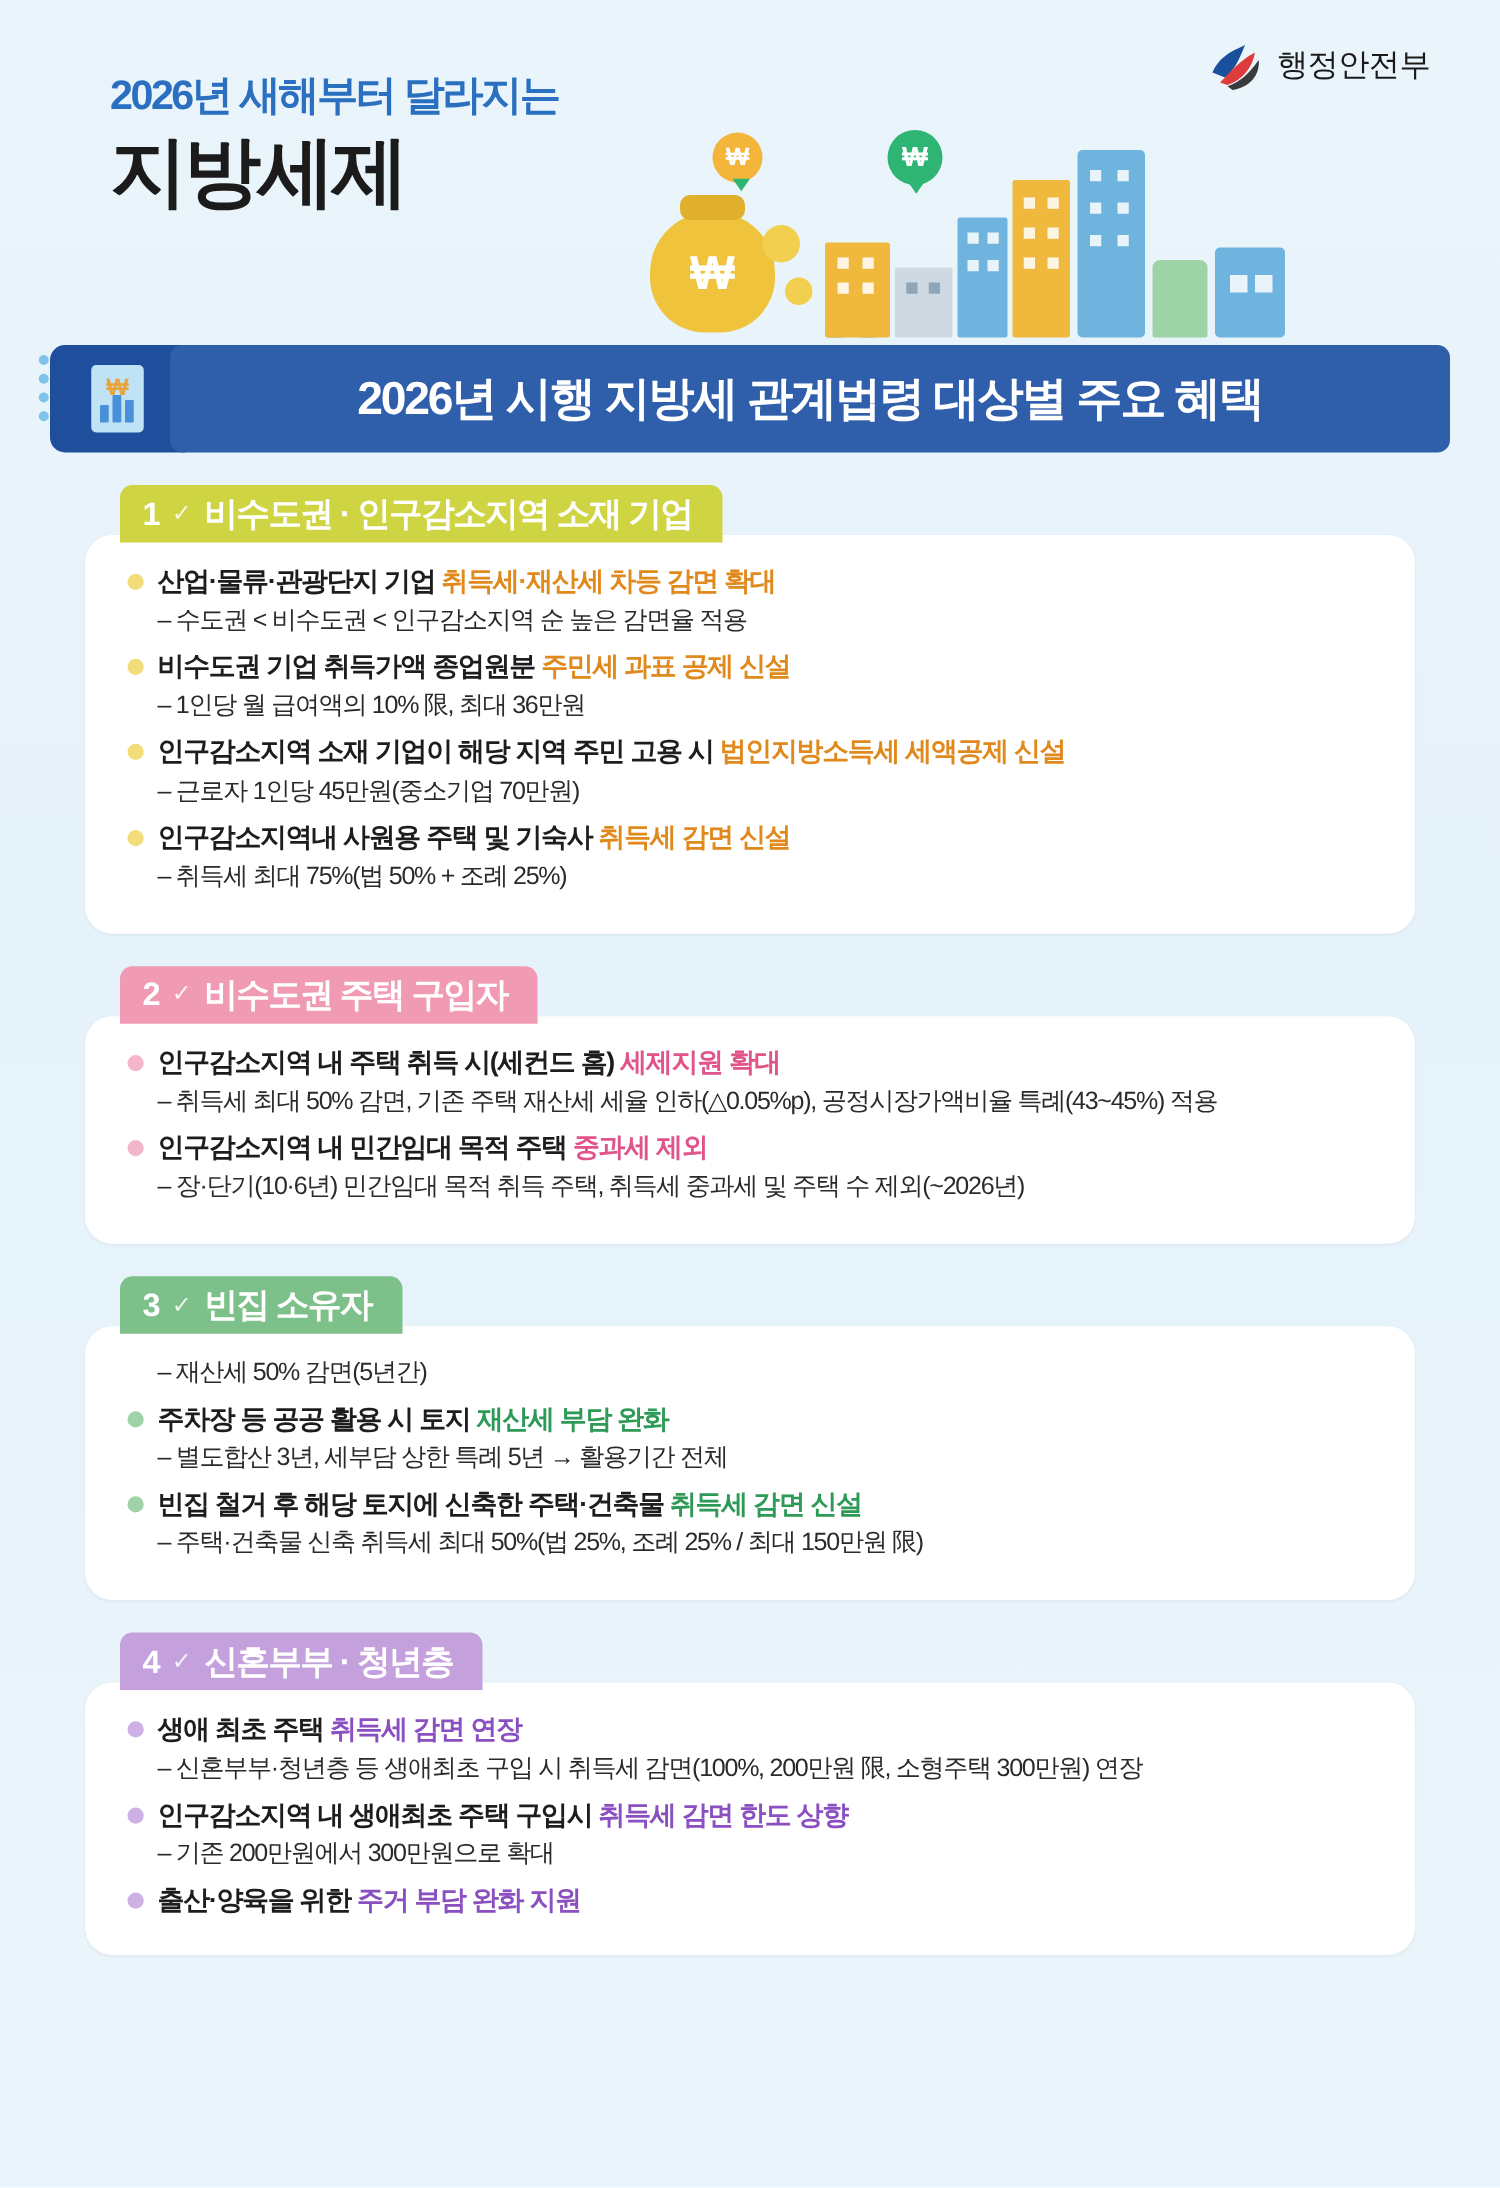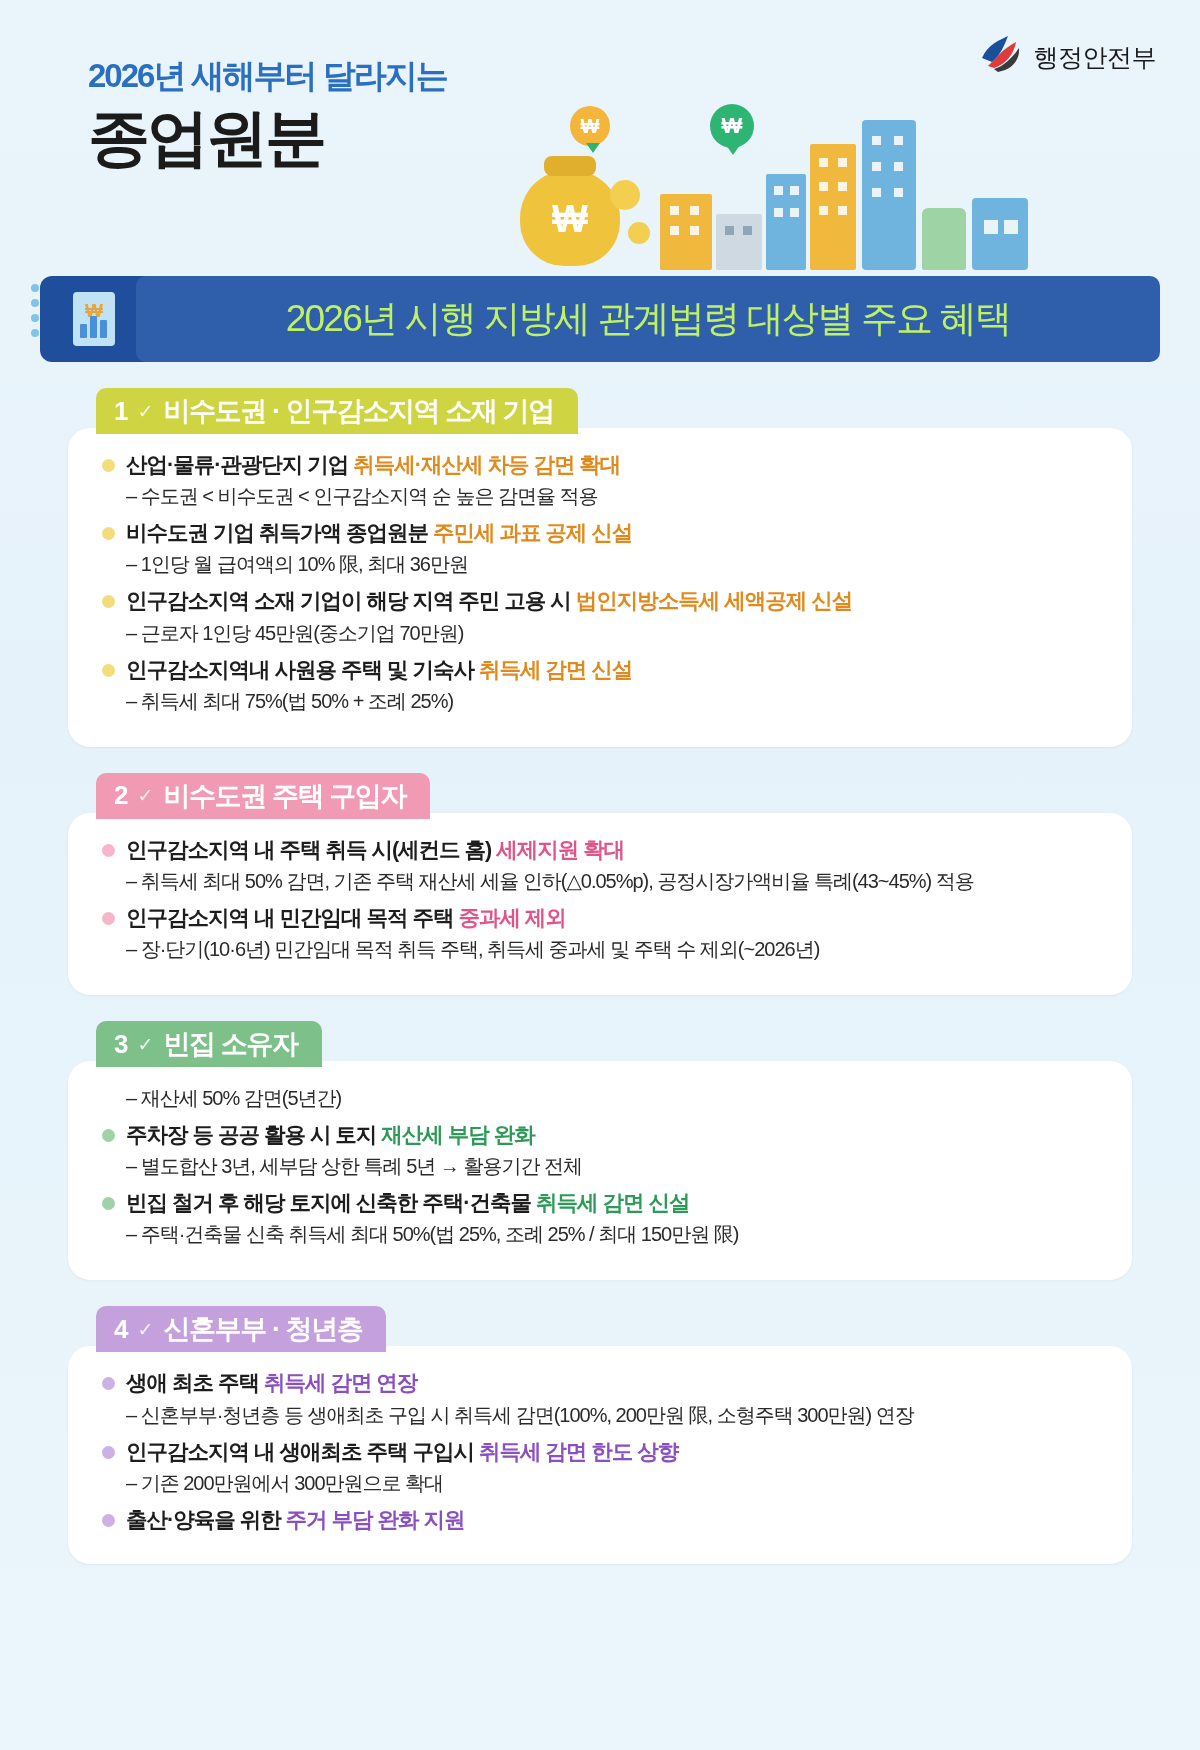--- a/index.html
+++ b/index.html
@@ -16,23 +16,23 @@
 
   
   .header {
     position: relative;
     height: 270px;
     padding: 34px 40px 0 40px;
   }
   .gov-logo {
     position: absolute;
     top: 28px;
-    right: 44px;
+    right: 56px;
     display: flex;
-    align-items: flex-end;
+    align-items: center;
     gap: 10px;
   }
   .gov-mark {
     width: 46px; height: 46px;
     position: relative;
   }
   .gov-name {
     font-size: 25px;
     color: #1a1a1a;
     letter-spacing: -0.5px;
@@ -167,23 +167,23 @@
   }
   .banner {
     position: absolute;
     left: 96px; right: 0; top: 0;
     height: 86px;
     background: #2f5fab;
     border-radius: 10px;
     display: flex; align-items: center; justify-content: center;
   }
   .banner-text {
-    color: #bef264;
+    color: #ffffff;
     font-size: 37px;
-    font-weight: 400;
+    font-weight: 700;
     letter-spacing: -1.8px;
   }
 
   
   .section {
     position: relative;
     margin: 26px 68px 0 68px;
   }
   .sec-tag {
     display: inline-flex;
@@ -274,21 +274,21 @@
       <svg width="46" height="46" viewBox="0 0 46 46">
         <path d="M4 30 C10 16, 22 12, 30 8 C26 18, 22 28, 14 34 Z" fill="#1a4f9c"></path>
         <path d="M10 38 C18 30, 26 20, 38 14 C36 26, 28 36, 16 40 Z" fill="#e03b3b"></path>
         <path d="M16 41 C26 38, 34 30, 41 20 C42 32, 34 42, 20 44 Z" fill="#111" opacity="0.82"></path>
       </svg>
     </div>
     <div class="gov-name">행정안전부</div>
   </div>
 
   <div class="title-small">2026년 새해부터 달라지는</div>
-  <div class="title-big">종업원분</div>
+  <div class="title-big">지방세제</div>
 
   <div class="illus">
     <div class="moneybag">
       <div class="bag-w">₩</div>
     </div>
     <div class="coin" style="left:100px;bottom:60px;"></div>
     <div class="coin" style="left:118px;bottom:26px;width:22px;height:22px;"></div>
     <div class="bubble" style="left:60px;top:-4px;width:40px;height:40px;font-size:20px;background:#f3b53a;">₩</div>
     <div class="bubble" style="left:200px;top:-6px;">₩</div>
 

